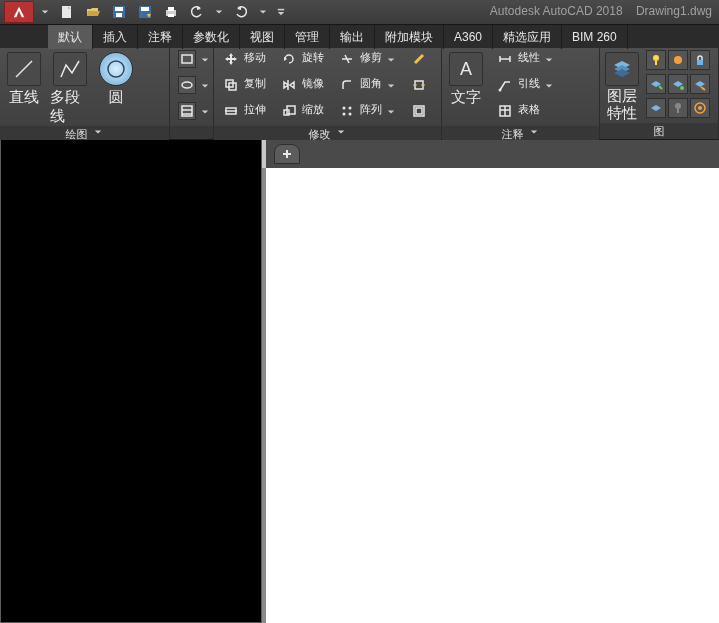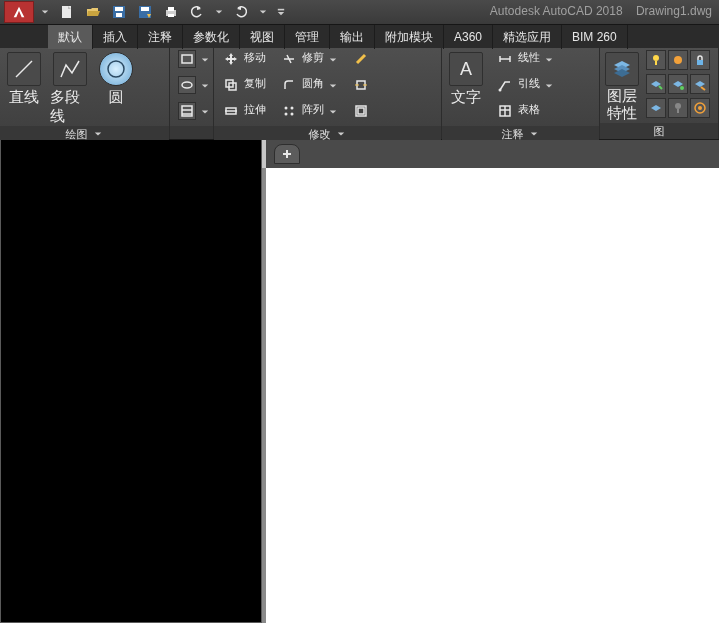--- a/index.html
+++ b/index.html
@@ -47,21 +47,21 @@
     border-bottom:1px solid #1a1a1a;
   }
   .panel {
     display:flex; flex-direction:column; border-right:1px solid #2c2c2c;
     padding:2px 4px 0 4px;
   }
   .panel-body { display:flex; align-items:flex-start; gap:6px; flex:1; }
   .panel-title {
     height:16px; font-size:11px; color:#e0e0e0; text-align:center;
     background:#373737; margin:0 -4px; line-height:16px;
-    display:flex; justify-content:center; align-items:center; gap:4px;
+    display:flex; justify-content:center; gap:4px;
   }
   .panel-title .dd { height:12px; width:12px; }
 
   .bigbtn {
     width:40px; display:flex; flex-direction:column; align-items:center; gap:2px;
     padding-top:2px; cursor:pointer;
   }
   .bigbtn .bigico {
     width:34px; height:34px; display:flex; align-items:center; justify-content:center;
     background:#555; border:1px solid #2f2f2f; border-radius:2px;
@@ -326,20 +326,48 @@
                 <line x1="1" y1="7" x2="13" y2="7" class="white"></line>
               </svg>
             </div>
             <span>拉伸</span>
           </div>
       </div>
       <div class="btncol">
         <div class="smbtn">
             <div class="smico nobox">
               <svg viewBox="0 0 14 14">
+                <path d="M3 7 A4 4 0 1 1 7 11" class="white"></path>
+                <path fill="#e8e8e8" d="M2 5 L5 7 L2 9 Z"></path>
+              </svg>
+            </div>
+            <span>旋转</span>
+          </div>
+        <div class="smbtn">
+            <div class="smico nobox">
+              <svg viewBox="0 0 14 14">
+                <path d="M6 2 L6 12 M2 4 L6 7 L2 10 Z M12 4 L8 7 L12 10 Z" class="white" fill="#e8e8e8"></path>
+              </svg>
+            </div>
+            <span>镜像</span>
+          </div>
+        <div class="smbtn">
+            <div class="smico nobox">
+              <svg viewBox="0 0 14 14">
+                <rect x="2" y="6" width="5" height="5" class="white"></rect>
+                <rect x="5" y="2" width="8" height="8" class="white"></rect>
+              </svg>
+            </div>
+            <span>缩放</span>
+          </div>
+      </div>
+      <div class="btncol">
+        <div class="smbtn">
+            <div class="smico nobox">
+              <svg viewBox="0 0 14 14">
                 <path d="M2 7 L12 7 M5 3 L9 11" class="white"></path>
               </svg>
             </div>
             <span>修剪</span>
             <div class="dd">
               <svg viewBox="0 0 10 10">
                 <path fill="#ccc" d="M1 3 L5 7 L9 3 Z"></path>
               </svg>
             </div>
           </div>

